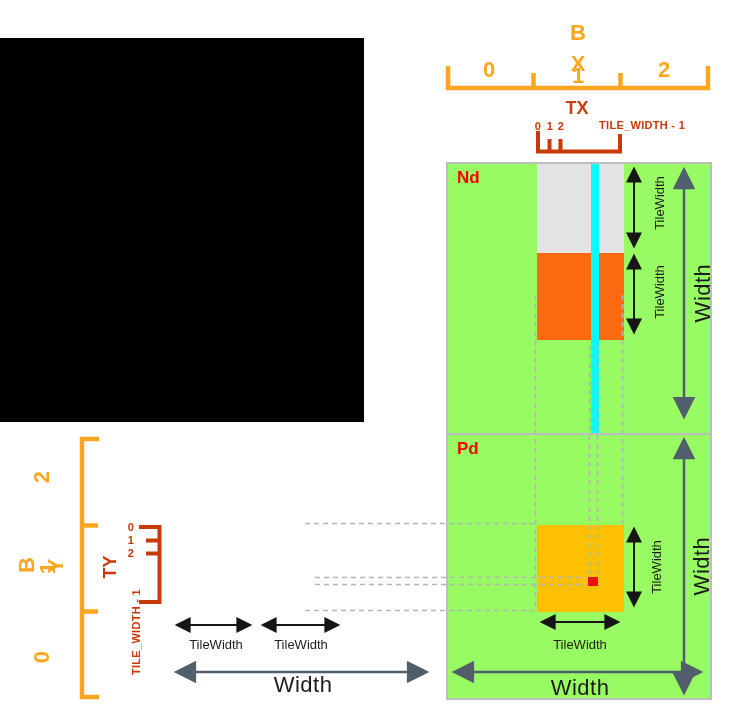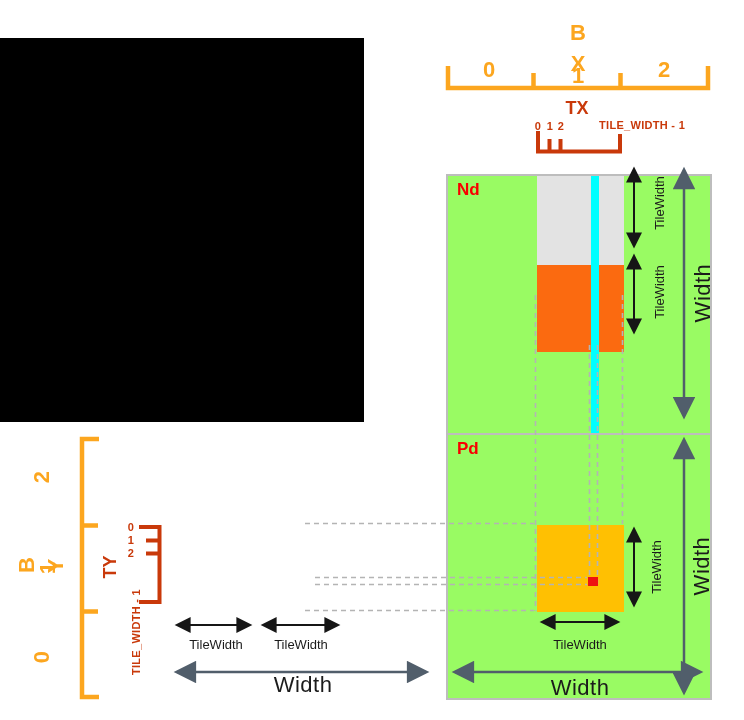--- a/index.html
+++ b/index.html
@@ -33,21 +33,21 @@
   #mB path{fill:var(--arrow_black);}
   #mS path{fill:var(--arrow_slate);}
 </style>
 </head>
 <body>
 
 <div class="stage">
 
   <div class="black-rect"></div>
 
-  <div class="matrix" style="left:446px;top:174px;width:266px;height:342px;">
+  <div class="matrix" style="left:446px;top:162px;width:266px;height:342px;">
     <div class="tile gray" style="left:89px;top:0;width:87px;height:89px;"></div>
     <div class="tile orange" style="left:89px;top:89px;width:87px;height:87px;"></div>
     <div class="stripe" style="left:143px;top:0;width:8px;height:100%;"></div>
     <div class="mlabel">Nd</div>
   </div>
 
 
   <div class="matrix" style="left:446px;top:433px;width:266px;height:267px;">
     <div class="tile gold" style="left:89px;top:90px;width:87px;height:87px;"></div>
     <div class="mlabel">Pd</div>

